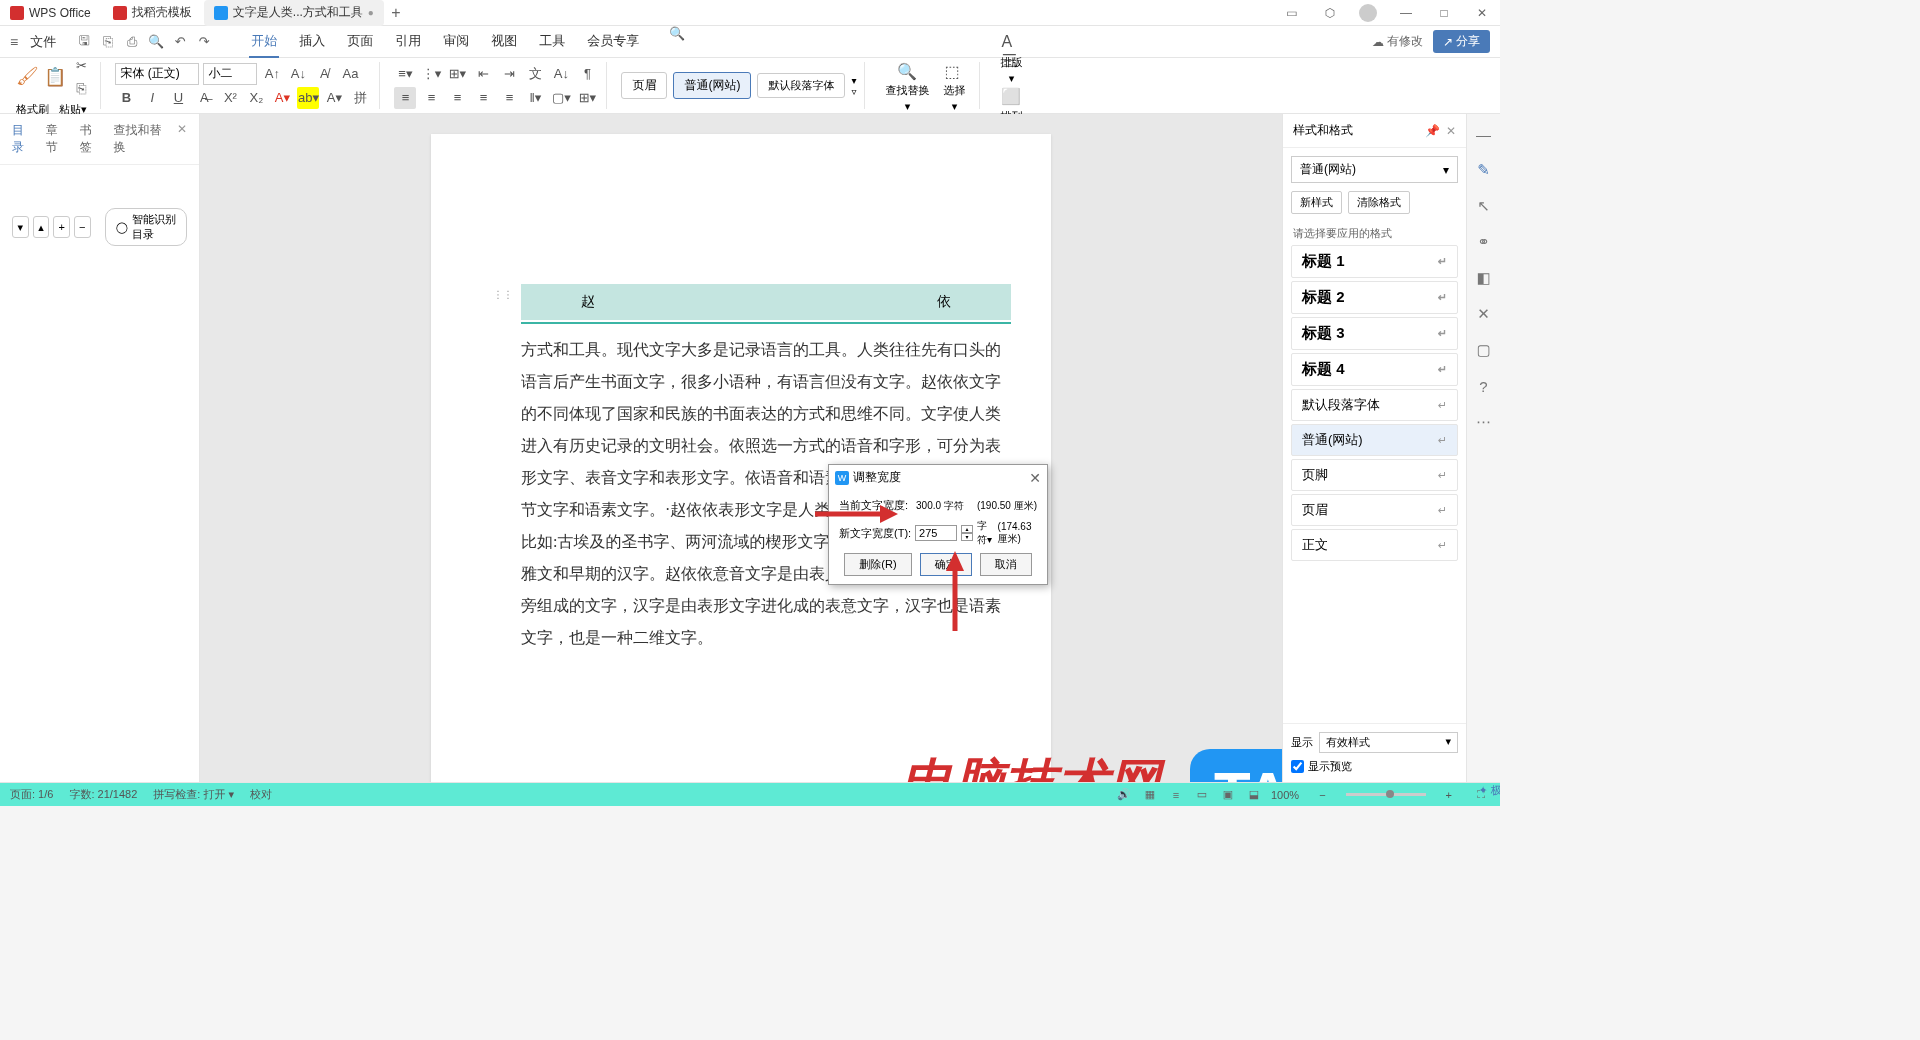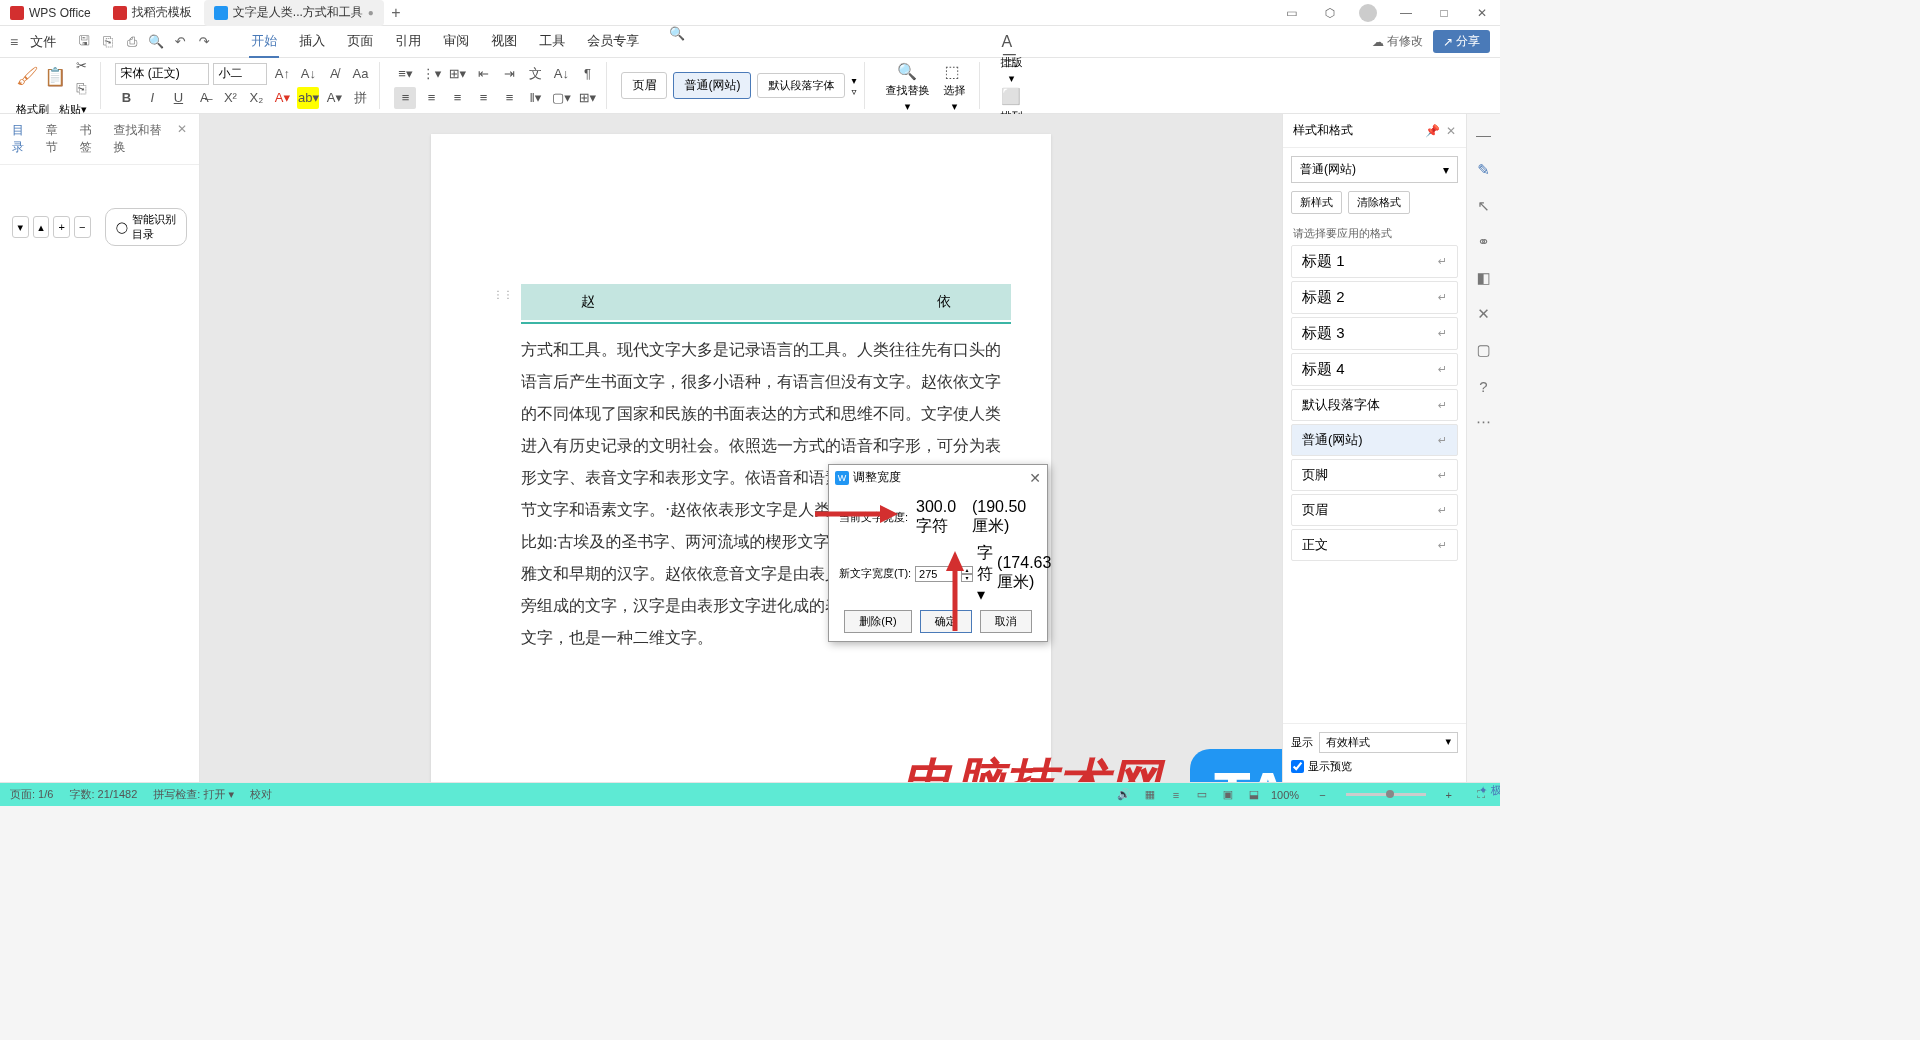--- a/index.html
+++ b/index.html
@@ -27,21 +27,21 @@
 .main-tab{font-size:13px;color:#333;padding:6px 2px;cursor:pointer;}
 .main-tab.active{color:#4a7ab8;border-bottom:2px solid #4a7ab8;}
 .menu-right{margin-left:auto;display:flex;align-items:center;gap:10px;}
 .status-mod{font-size:12px;color:#666;display:flex;align-items:center;gap:3px;}
 .share-btn{background:#4a7ab8;color:#fff;padding:3px 10px;border-radius:3px;font-size:12px;display:flex;align-items:center;gap:3px;}
 .ribbon{height:56px;background:#fff;display:flex;align-items:center;padding:4px 8px;border-bottom:1px solid #e5e5e5;gap:6px;}
 .ribbon-group{display:flex;flex-direction:column;justify-content:center;gap:2px;border-right:1px solid #e5e5e5;padding:0 8px;height:100%;}
 .ribbon-group:last-child{border-right:none;}
 .ribbon-row{display:flex;align-items:center;gap:4px;}
 .rbtn{width:22px;height:22px;display:flex;align-items:center;justify-content:center;font-size:13px;color:#555;border-radius:2px;}
-.font-select{border:1px solid #ccc;padding:2px 4px;font-size:12px;width:94px;height:22px;background:#fff;}
+.font-select{border:1px solid #ccc;padding:2px 4px;font-size:12px;width:84px;height:22px;background:#fff;}
 .font-size{border:1px solid #ccc;padding:2px 4px;font-size:12px;width:54px;height:22px;background:#fff;}
 .format-brush{display:flex;flex-direction:column;align-items:center;gap:2px;font-size:11px;}
 .format-brush-icon{width:24px;height:24px;color:#d97d3b;font-size:18px;}
 .paste-group{display:flex;flex-direction:column;align-items:center;gap:2px;font-size:11px;}
 .header-btn{border:1px solid #ccc;padding:4px 10px;font-size:12px;border-radius:3px;}
 .header-btn.active{background:#e8f0fa;border-color:#4a7ab8;}
 .ribbon-vbtn{display:flex;flex-direction:column;align-items:center;gap:2px;font-size:11px;padding:0 6px;}
 .ribbon-vbtn-icon{width:20px;height:20px;font-size:16px;color:#555;}
 .content-area{display:flex;height:calc(100% - 120px - 24px);}
 .left-panel{width:200px;background:#fff;border-right:1px solid #e5e5e5;display:flex;flex-direction:column;gap:35px;}
@@ -58,40 +58,40 @@
 .header-text{background:#c4e5e0;flex:1;display:flex;align-items:center;padding:0 60px;font-size:14px;justify-content:space-between;}
 .doc-body{font-size:16px;line-height:2.0;color:#333;font-family:"SimSun",serif;margin-top:20px;}
 .doc-question{font-size:16px;line-height:2.0;color:#333;font-family:"SimSun",serif;text-indent:2em;margin-top:10px;}
 .dialog{position:absolute;left:628px;top:350px;width:220px;background:#fff;border:1px solid #999;box-shadow:2px 2px 8px rgba(0,0,0,0.3);font-size:12px;}
 .dialog-title{display:flex;align-items:center;padding:4px 6px;gap:4px;}
 .dialog-title-icon{width:14px;height:14px;background:#2196f3;border-radius:2px;color:#fff;font-size:9px;display:flex;align-items:center;justify-content:center;}
 .dialog-close{margin-left:auto;font-size:14px;color:#666;}
 .dialog-body{padding:8px 10px;}
 .dialog-row{display:flex;align-items:center;gap:4px;margin-bottom:6px;}
 .dialog-label{font-size:11px;white-space:nowrap;}
-.dialog-value{font-size:16px;}
+.dialog-value{font-size:10px;}
 .dialog-input{width:42px;border:1px solid #999;padding:1px 3px;font-size:11px;}
 .spinner{display:flex;flex-direction:column;}
 .spinner-btn{width:12px;height:8px;border:1px solid #999;font-size:6px;line-height:6px;text-align:center;}
 .dialog-btns{display:flex;gap:8px;justify-content:center;margin-top:0;}
 .dialog-btn{padding:3px 14px;border:1px solid #999;font-size:11px;background:#f5f5f5;}
 .dialog-btn.primary{border:1px solid #4a7ab8;}
 .arrow-red{position:absolute;pointer-events:none;}
 .overlay-text{position:absolute;font-family:"Microsoft YaHei";font-weight:bold;font-style:italic;}
 .tag-box{position:absolute;background:#2196f3;color:#fff;font-weight:bold;border-radius:20px;padding:10px 24px;font-size:60px;font-family:Arial;}
 .right-panel{width:184px;background:#fff;border-left:1px solid #e5e5e5;display:flex;flex-direction:column;}
 .rp-header{display:flex;align-items:center;padding:8px 10px;font-size:12px;border-bottom:1px solid #eee;}
 .rp-header-icons{margin-left:auto;display:flex;gap:6px;color:#999;}
 .rp-dropdown{margin:8px;border:1px solid #ccc;padding:4px 8px;font-size:12px;display:flex;align-items:center;}
 .rp-btns{display:flex;gap:6px;padding:0 8px 8px;}
 .rp-btn{border:1px solid #ccc;padding:3px 8px;font-size:11px;border-radius:2px;}
 .rp-label{font-size:11px;color:#666;padding:4px 10px;}
 .style-list{flex:1;padding:0 8px;overflow:auto;}
 .style-item{border:1px solid #e5e5e5;padding:6px 10px;margin-bottom:3px;font-size:13px;display:flex;align-items:center;border-radius:2px;}
-.style-item.heading{font-weight:normal;font-size:15px;font-family:"SimSun";}
+.style-item.heading{font-weight:bold;font-size:15px;font-family:"SimSun";}
 .style-item.selected{background:#e8f0fa;}
 .style-enter{margin-left:auto;color:#999;font-size:11px;}
 .rp-footer{padding:8px;border-top:1px solid #eee;}
 .rp-show{display:flex;align-items:center;gap:6px;font-size:11px;margin-bottom:6px;}
 .rp-show-select{border:1px solid #ccc;padding:2px 6px;flex:1;font-size:11px;}
 .rp-check{display:flex;align-items:center;gap:4px;font-size:11px;}
 .side-toolbar{width:34px;background:#f5f5f5;display:flex;flex-direction:column;align-items:center;padding-top:10px;gap:16px;border-left:1px solid #e5e5e5;}
 .side-btn{width:20px;height:20px;color:#777;font-size:15px;display:flex;align-items:center;justify-content:center;}
 .statusbar{height:24px;background:#5eead4;border-top:1px solid #e5e5e5;display:flex;align-items:center;padding:0 10px;font-size:11px;color:#555;}
 .statusbar .sb-item{margin-right:16px;}

